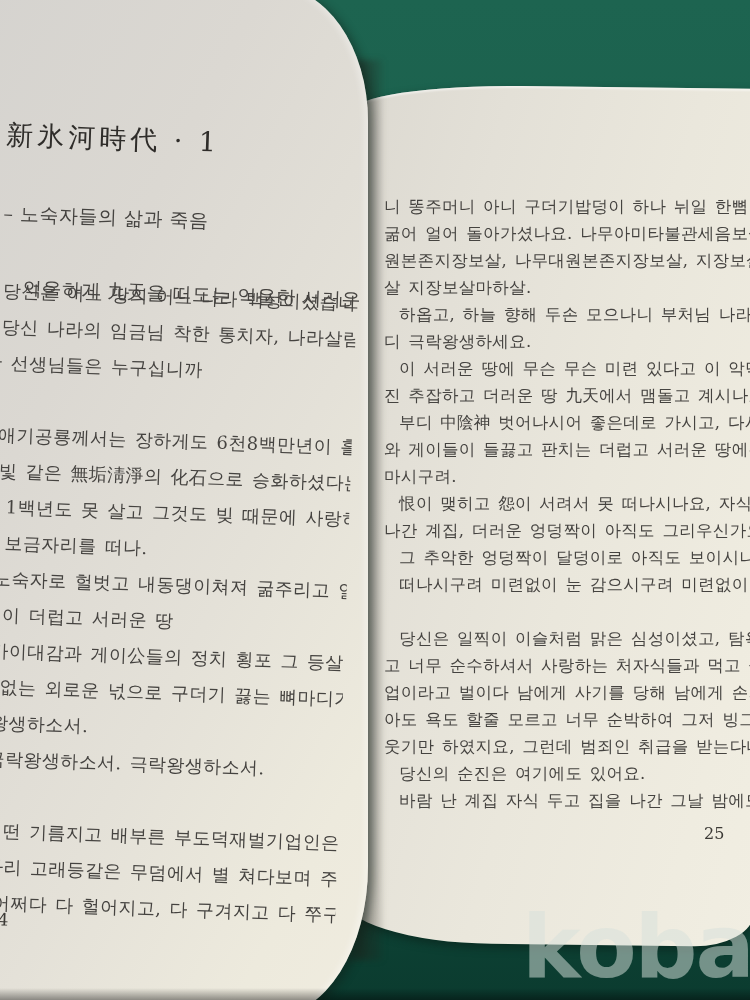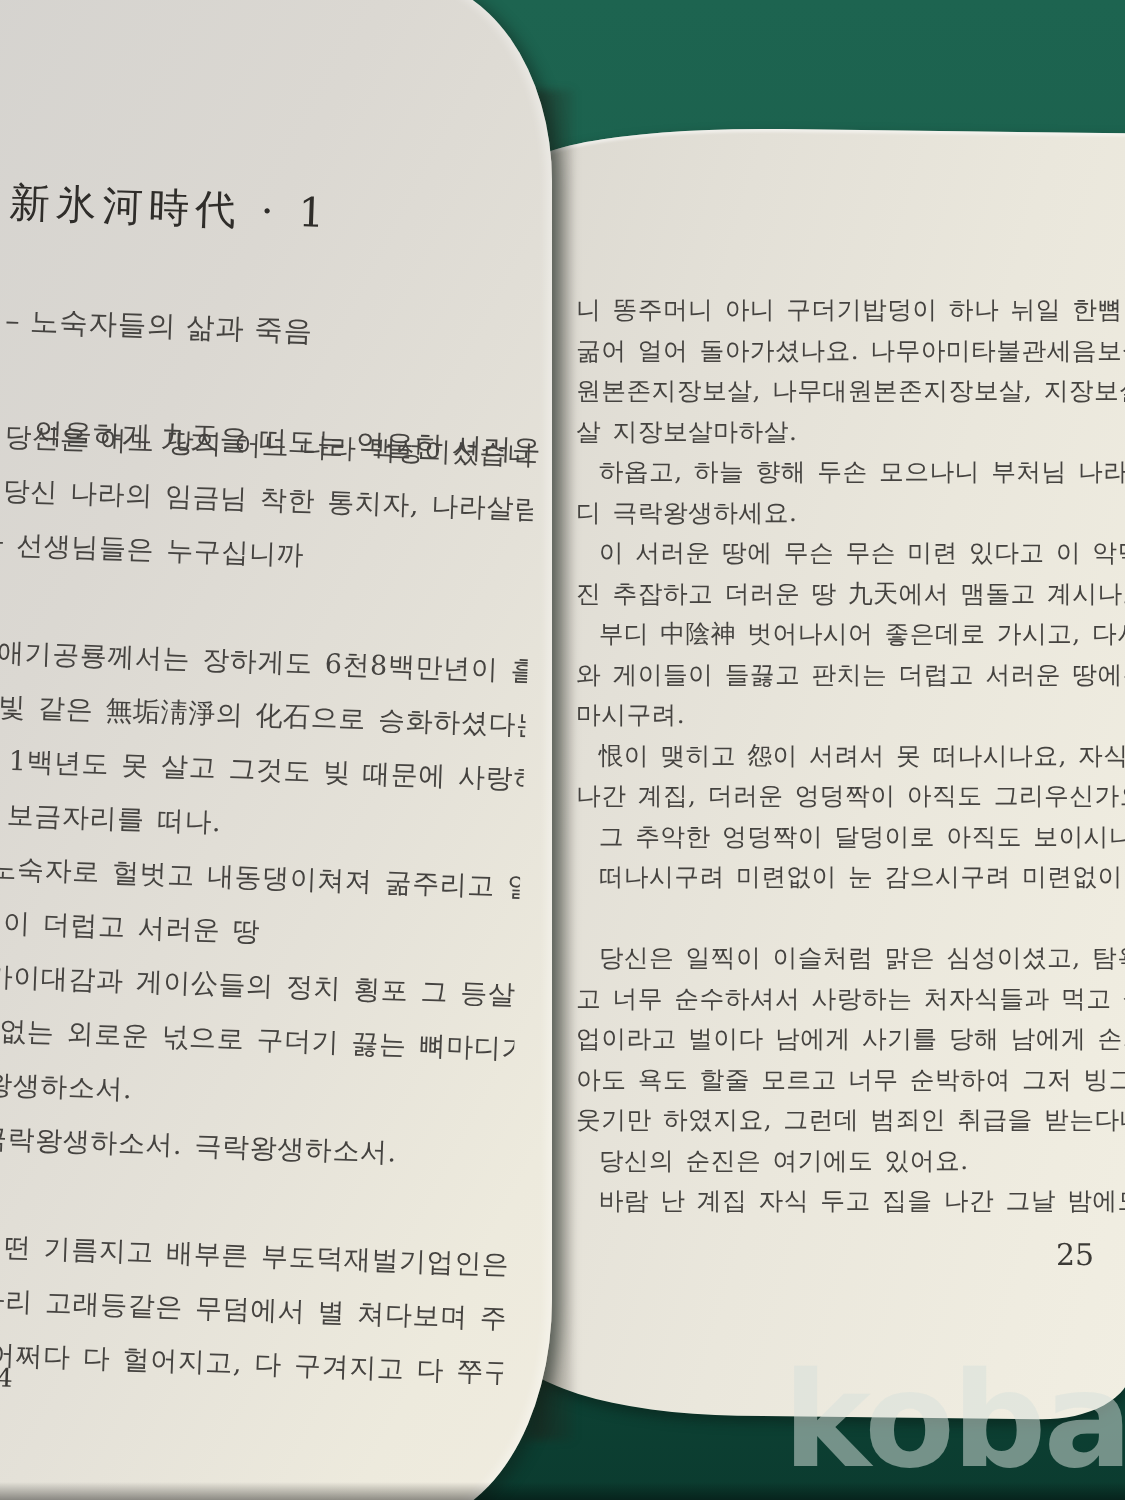--- a/index.html
+++ b/index.html
@@ -43,21 +43,21 @@
     border-bottom-left-radius:150px 45px;
     border-bottom-right-radius:60px 34px;
     box-shadow:0 4px 8px rgba(10,25,20,0.5), inset 0 2px 2px rgba(255,255,255,0.5);
     transform:rotate(0.7deg); transform-origin:0 0;
     overflow:hidden;
   }
   .rp-text{position:absolute; inset:0; transform:rotate(-0.7deg); transform-origin:0 0;
     color:#454340;}
   .rp-body{position:absolute; left:32px; top:112px; width:378px;}
   .right-line{height:27px; font-size:16.5px; letter-spacing:0.3px; word-spacing:2px;}
-  .pnum-right{left:352px; top:740px; font-size:20px;}
+  .pnum-right{left:352px; top:740px; font-size:16px;}
   .bottom-vignette{
     position:absolute; left:0; bottom:0; width:750px; height:12px; z-index:9;
     background:linear-gradient(180deg, rgba(0,0,0,0) 0%, rgba(0,0,0,0.4) 100%);
   }
   .watermark{
     position:absolute; left:522px; top:903px; z-index:10;
     font-family:"DejaVu Sans", sans-serif; font-weight:700; font-size:88px;
     letter-spacing:-2px; line-height:1; color:rgba(214,224,219,0.52);
   }
 </style>

